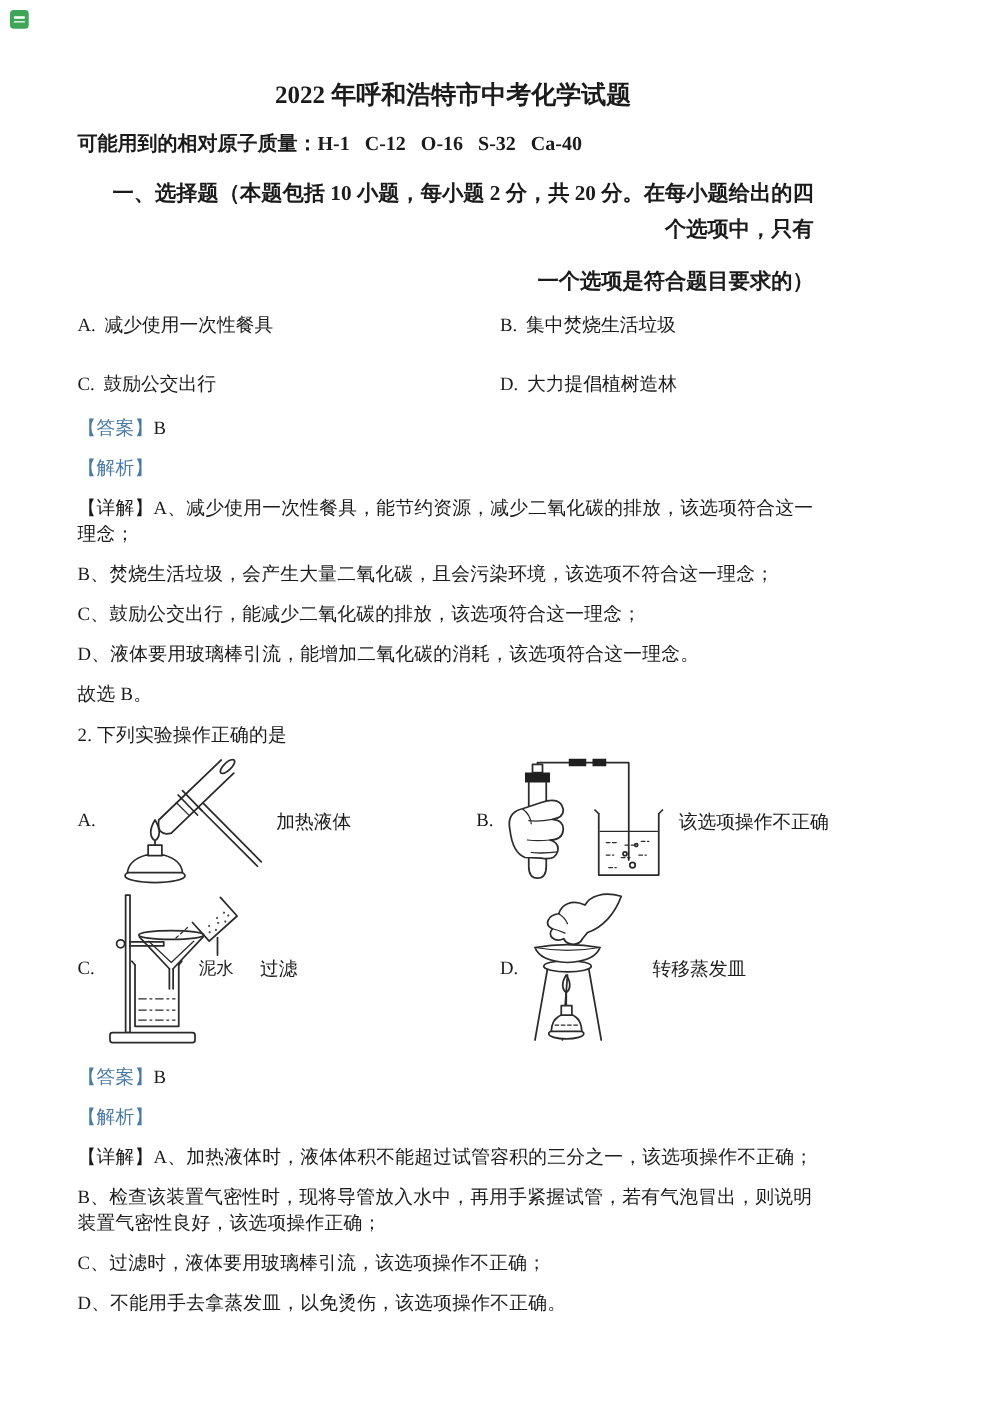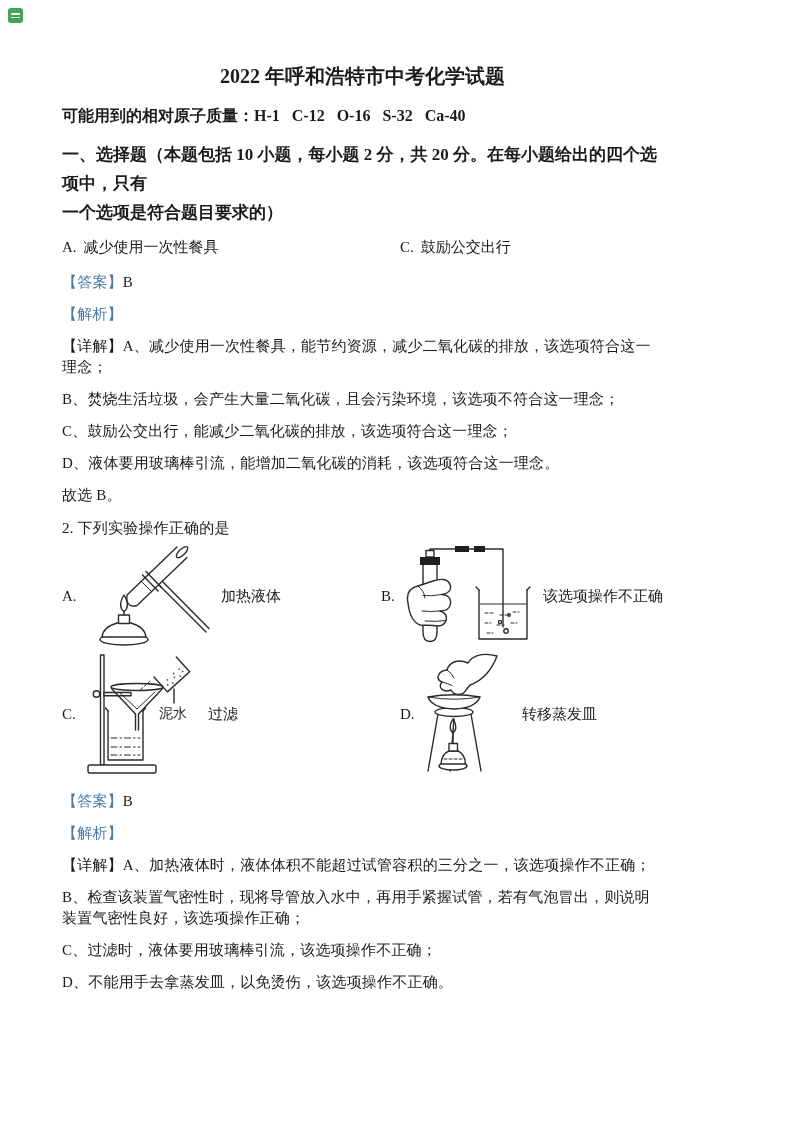--- a/index.html
+++ b/index.html
@@ -7,21 +7,21 @@
     position:relative; width:719px; height:1122px; background:#fff;
     box-sizing:border-box; padding:56px 56px 0 62px; overflow:hidden;
     font-family:"Liberation Serif","DejaVu Serif",serif; color:#1b1b1b;
   }
   .corner-icon{position:absolute; left:8px; top:8px; width:15px; height:15px;
     background:#3fa557; border-radius:3px; display:flex; flex-direction:column;
     justify-content:center; gap:2px; padding:0 3px; box-sizing:border-box;}
   .corner-icon i{display:block;height:1.5px;background:#fff;border-radius:1px;}
   .title{font-size:20px; font-weight:700; text-align:center; margin:6px 0 0; line-height:28px;}
   .atomic{font-size:16px; font-weight:700; margin:15px 0 0; line-height:22px; white-space:pre-wrap;}
-  .sect{font-size:17px; font-weight:700; margin:0; line-height:29px;}
+  .sect{font-size:17px; font-weight:700; margin:12px; line-height:29px;text-align:right;}
   .sect.first{margin-top:13px;}
   .body{font-size:15px; line-height:21px; margin:11px 0 0; letter-spacing:.2px;}
   .stem{margin-top:12px;}
   .blu{color:#4a7ba6;}
   .okey{margin-right:7px;}
   .opt-grid{display:grid; grid-template-columns:338px 1fr; row-gap:26px; margin-top:10px;
     font-size:15px; line-height:21px;}
   .dia-row{display:flex; align-items:center;}
   .dia-row.r1{margin-top:5px;}
   .dia-row.r2{margin-top:3px;}
@@ -51,21 +51,23 @@
   <h1 class="title">2022 年呼和浩特市中考化学试题</h1>
 
   <p class="atomic">可能用到的相对原子质量：H-1   C-12   O-16   S-32   Ca-40</p>
 
   <p class="sect first">一、选择题（本题包括 10 小题，每小题 2 分，共 20 分。在每小题给出的四个选项中，只有</p>
   <p class="sect">一个选项是符合题目要求的）</p>
 
 
   <div class="opt-grid">
     <div><span class="okey">A.</span><span>减少使用一次性餐具</span></div>
+    <div><span class="okey">B.</span><span>集中焚烧生活垃圾</span></div>
     <div><span class="okey">C.</span><span>鼓励公交出行</span></div>
+    <div><span class="okey">D.</span><span>大力提倡植树造林</span></div>
   </div>
 
   <p class="body mt14"><span class="blu">【答案】</span><span>B</span></p>
   <p class="body"><span class="blu">【解析】</span></p>
 
   <p class="body"><span>【详解】</span><span>A、减少使用一次性餐具，能节约资源，减少二氧化碳的排放，该选项符合这一理念；</span></p>
   <p class="body">B、焚烧生活垃圾，会产生大量二氧化碳，且会污染环境，该选项不符合这一理念；</p>
   <p class="body">C、鼓励公交出行，能减少二氧化碳的排放，该选项符合这一理念；</p>
   <p class="body">D、液体要用玻璃棒引流，能增加二氧化碳的消耗，该选项符合这一理念。</p>
   <p class="body">故选 B。</p>

